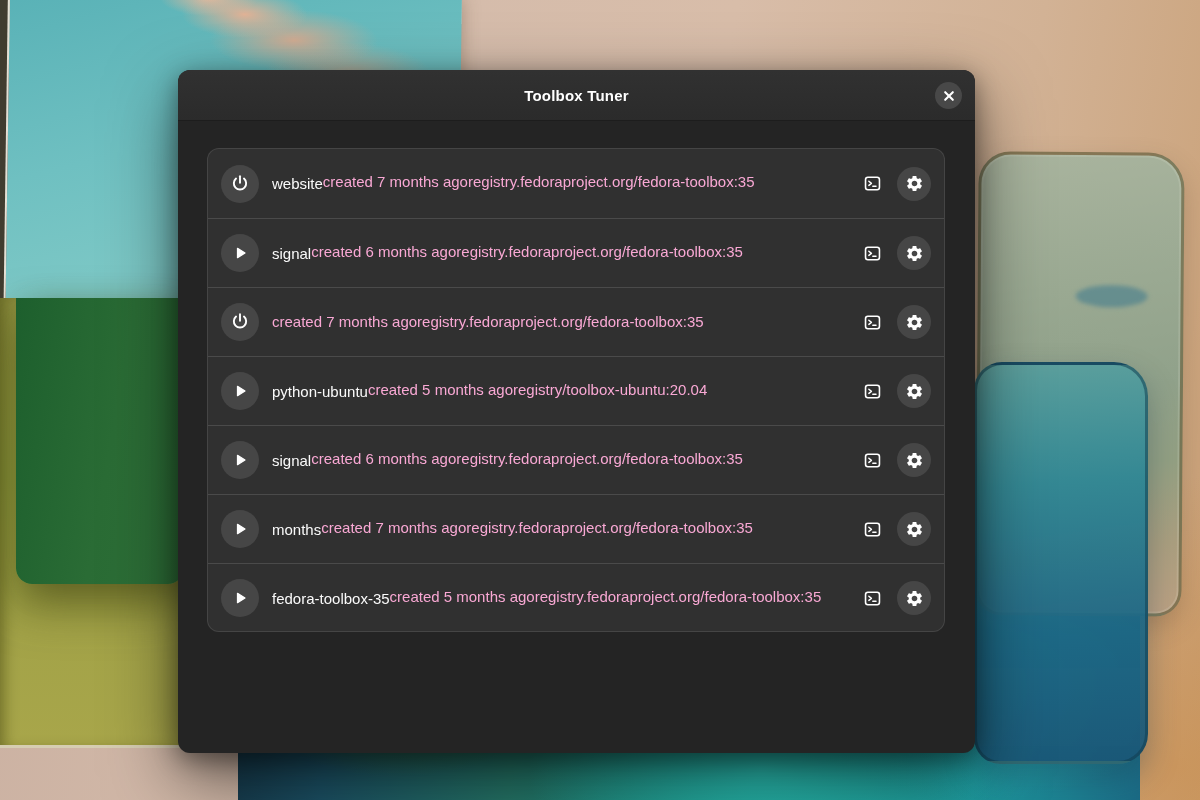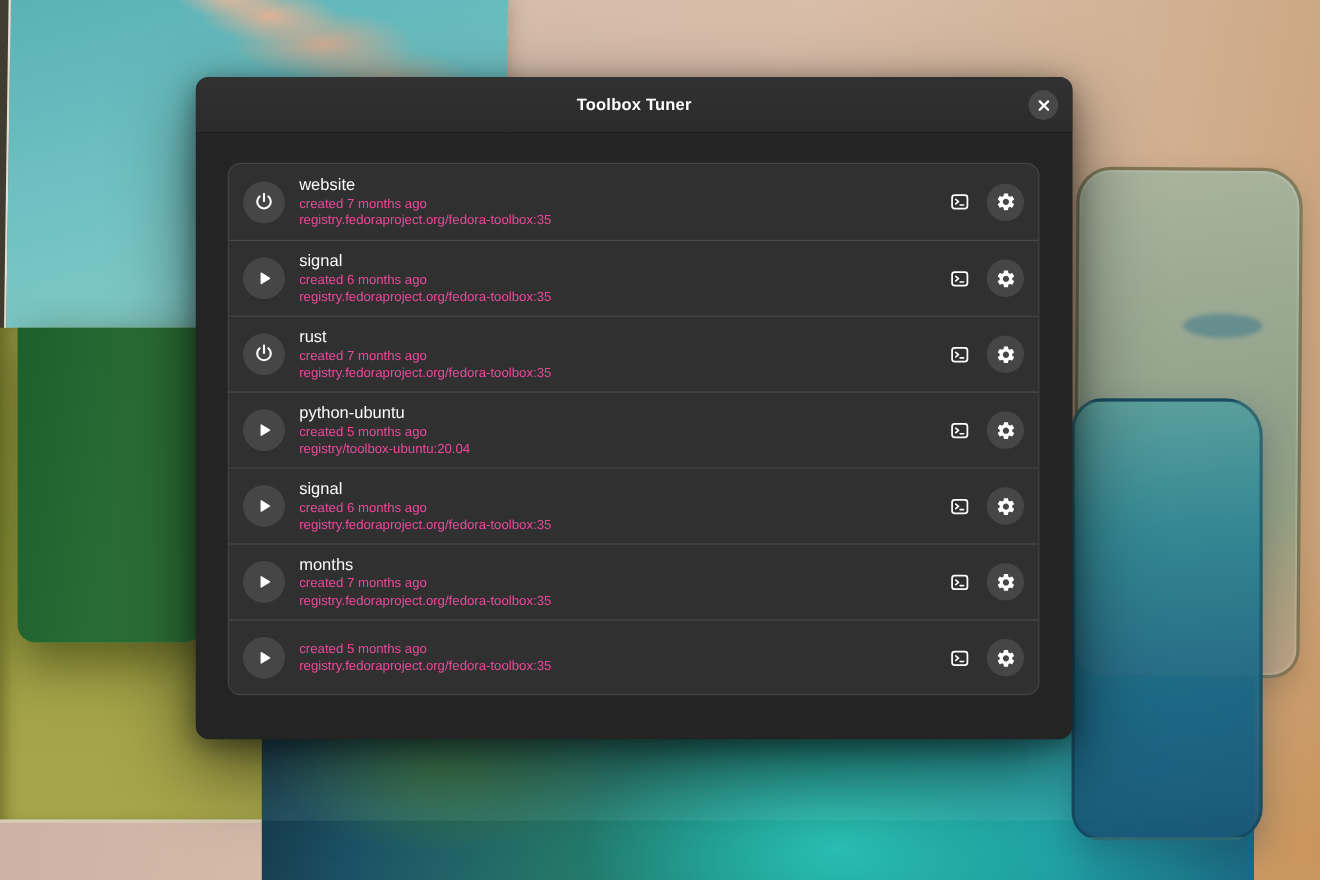--- a/index.html
+++ b/index.html
@@ -61,21 +61,21 @@
     background:rgba(60,120,140,0.55);filter:blur(2px);}
   .glass{
     position:absolute;left:974px;top:362px;width:168px;height:396px;
     border-radius:28px 34px 30px 26px;
     background:linear-gradient(176deg,rgba(90,160,158,0.95) 0%,rgba(47,135,148,0.95) 30%,rgba(30,104,133,0.95) 65%,rgba(26,86,118,0.95) 100%);
     border:3px solid rgba(18,62,80,0.55);
     box-shadow:0 14px 30px rgba(30,60,80,0.35);
   }
   
   .window{
-    position:absolute;left:178px;top:70px;width:797px;height:602px;
+    position:absolute;left:178px;top:70px;width:797px;height:683px;
     border-radius:12px;background:#242424;
     box-shadow:0 26px 70px rgba(0,0,0,0.55), 0 6px 24px rgba(0,0,0,0.40);
     display:flex;flex-direction:column;z-index:10;
   }
   .titlebar{
     position:relative;height:50px;flex:0 0 50px;
     background:linear-gradient(#313131,#2b2b2b);
     border-bottom:1px solid #1d1d1d;
     border-radius:12px 12px 0 0;
     display:flex;align-items:center;justify-content:center;
@@ -94,23 +94,23 @@
   }
   .row{
     display:flex;align-items:center;height:69px;box-sizing:border-box;
     padding:0 13px;
   }
   .row + .row{border-top:1px solid rgba(255,255,255,0.13);justify-content:flex-end;}
   .circle-btn{
     width:38px;height:38px;border-radius:50%;border:none;padding:0;cursor:pointer;
     background:#464646;display:flex;align-items:center;justify-content:center;flex:0 0 38px;
   }
-  .texts{margin-left:13px;display:flex;flex-direction:column;justify-content:center;min-width:0;}
+  .texts{margin-left:13px;display:flex;flex-direction:row;justify-content:center;min-width:0;}
   .name{font-size:15px;color:#fafafa;line-height:19px;}
-  .sub{font-size:12px;color:#ec4899;line-height:15.5px;}
+  .sub{font-size:15px;color:#f9a8d4;line-height:15.5px;}
   .actions{margin-left:auto;display:flex;align-items:center;gap:9px;}
   .term-btn{
     width:32px;height:32px;border:none;background:transparent;padding:0;cursor:pointer;
     display:flex;align-items:center;justify-content:center;
   }
   .gear-btn{
     width:34px;height:34px;border-radius:50%;border:none;padding:0;cursor:pointer;
     background:#464646;display:flex;align-items:center;justify-content:center;flex:0 0 34px;
   }
   svg{display:block;}
@@ -217,21 +217,20 @@
     <button class="circle-btn">
       <span>
         <svg width="20" height="20" viewBox="0 0 24 24">
           <path d="M7.24 5.53 A7.4 7.4 0 1 0 16.76 5.53" fill="none" stroke="#ffffff" stroke-width="2.3" stroke-linecap="round"></path>
           <path d="M12 2.7 V10.6" fill="none" stroke="#ffffff" stroke-width="2.3" stroke-linecap="round"></path>
         </svg>
       </span>
 
     </button>
     <div class="texts">
-      <div class="name">rust</div>
       <div class="sub">created 7 months ago</div>
       <div class="sub">registry.fedoraproject.org/fedora-toolbox:35</div>
     </div>
     <div class="actions">
       <button class="term-btn">
         <span>
           <svg width="19" height="19" viewBox="0 0 24 24">
             <rect x="3.2" y="4.2" width="17.6" height="15.6" rx="3" fill="none" stroke="#ffffff" stroke-width="2"></rect>
             <path d="M7.4 9.2 L10.6 11.8 L7.4 14.4" fill="none" stroke="#ffffff" stroke-width="1.9" stroke-linecap="round" stroke-linejoin="round"></path>
             <path d="M12.4 15.6 H16.4" fill="none" stroke="#ffffff" stroke-width="1.9" stroke-linecap="round"></path>
@@ -353,20 +352,21 @@
   <div class="row">
     <button class="circle-btn">
 
       <span>
         <svg width="20" height="20" viewBox="0 0 24 24">
           <path d="M9 6.4 L18 12 L9 17.6 Z" fill="#ffffff" stroke="#ffffff" stroke-width="1.5" stroke-linejoin="round"></path>
         </svg>
       </span>
     </button>
     <div class="texts">
+      <div class="name">fedora-toolbox-35</div>
       <div class="sub">created 5 months ago</div>
       <div class="sub">registry.fedoraproject.org/fedora-toolbox:35</div>
     </div>
     <div class="actions">
       <button class="term-btn">
         <span>
           <svg width="19" height="19" viewBox="0 0 24 24">
             <rect x="3.2" y="4.2" width="17.6" height="15.6" rx="3" fill="none" stroke="#ffffff" stroke-width="2"></rect>
             <path d="M7.4 9.2 L10.6 11.8 L7.4 14.4" fill="none" stroke="#ffffff" stroke-width="1.9" stroke-linecap="round" stroke-linejoin="round"></path>
             <path d="M12.4 15.6 H16.4" fill="none" stroke="#ffffff" stroke-width="1.9" stroke-linecap="round"></path>

